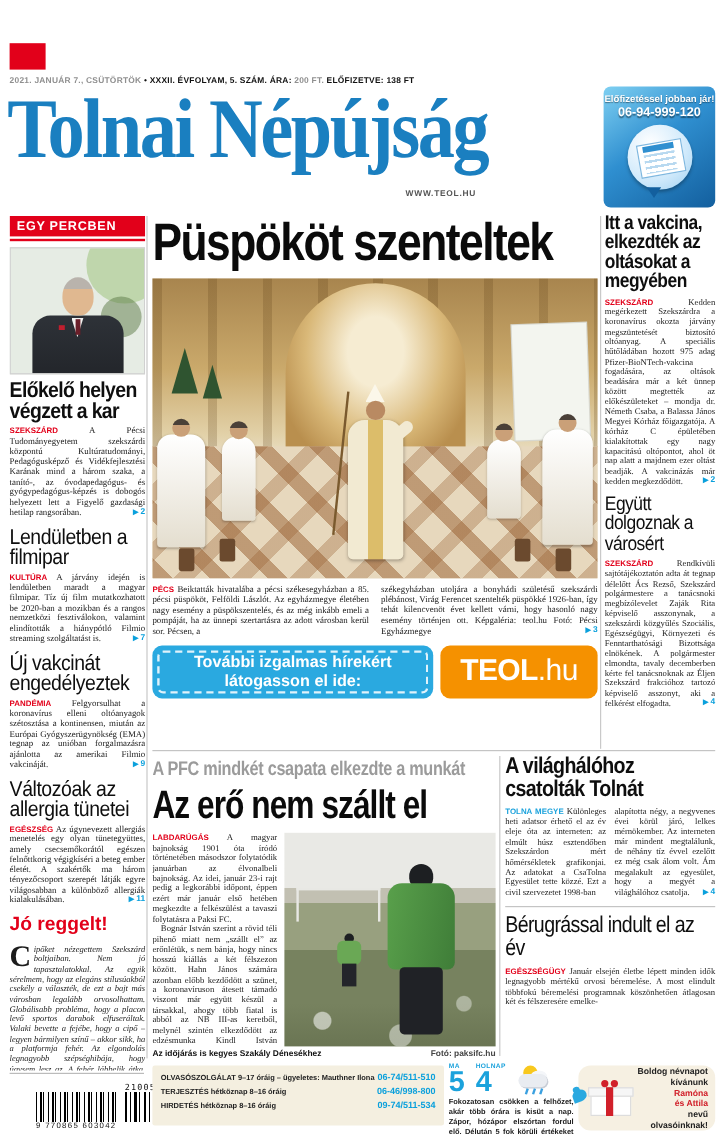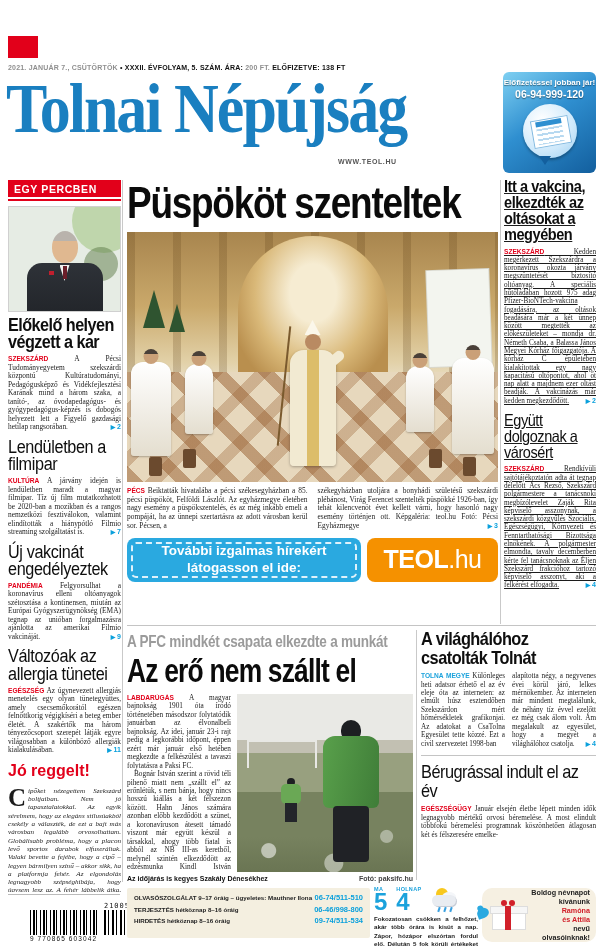--- a/index.html
+++ b/index.html
@@ -144,21 +144,21 @@
       background:linear-gradient(100deg,#59a04b,#3f7d38);}
   .pl1 .pants{position:absolute;left:10px;top:86px;width:36px;height:56px;background:#202226;border-radius:4px;}
   .pl2{position:absolute;left:44px;top:84px;width:20px;height:44px;}
   .pl2 .top{position:absolute;left:0;top:6px;width:20px;height:20px;border-radius:5px;background:#6aa855;}
   .pl2 .head{position:absolute;left:6px;top:0;width:8px;height:8px;border-radius:50%;background:#1d1f22;}
   .pl2 .legs{position:absolute;left:4px;top:25px;width:12px;height:19px;background:#23252a;}
   .sports-cap{display:flex;justify-content:space-between;font-size:7px;font-weight:bold;margin-top:3px;color:#111;}
   .sports-credit{font-weight:bold;color:#444;}
 
   
-  .col-right{position:absolute;left:504px;top:150px;width:92px;text-decoration:underline;}
+  .col-right{position:absolute;left:504px;top:150px;width:92px;}
   .h-md{font-size:16.5px;font-weight:800;letter-spacing:-.5px;line-height:.98;color:#0e0e0e;margin:0 0 5px;
         width:104px;transform:scaleX(.88);transform-origin:0 0;}
   .h-md.light{font-weight:normal;}
   .col-right .body-txt{font-size:7.2px;}
 
   
   .bottom-right{position:absolute;left:421px;top:602px;width:175px;}
   .h-md2{font-size:19px;font-weight:800;letter-spacing:-.6px;line-height:.98;color:#0e0e0e;margin:0 0 5px;
          width:204px;transform:scaleX(.86);transform-origin:0 0;}
   .h-md2.light{font-weight:normal;}

